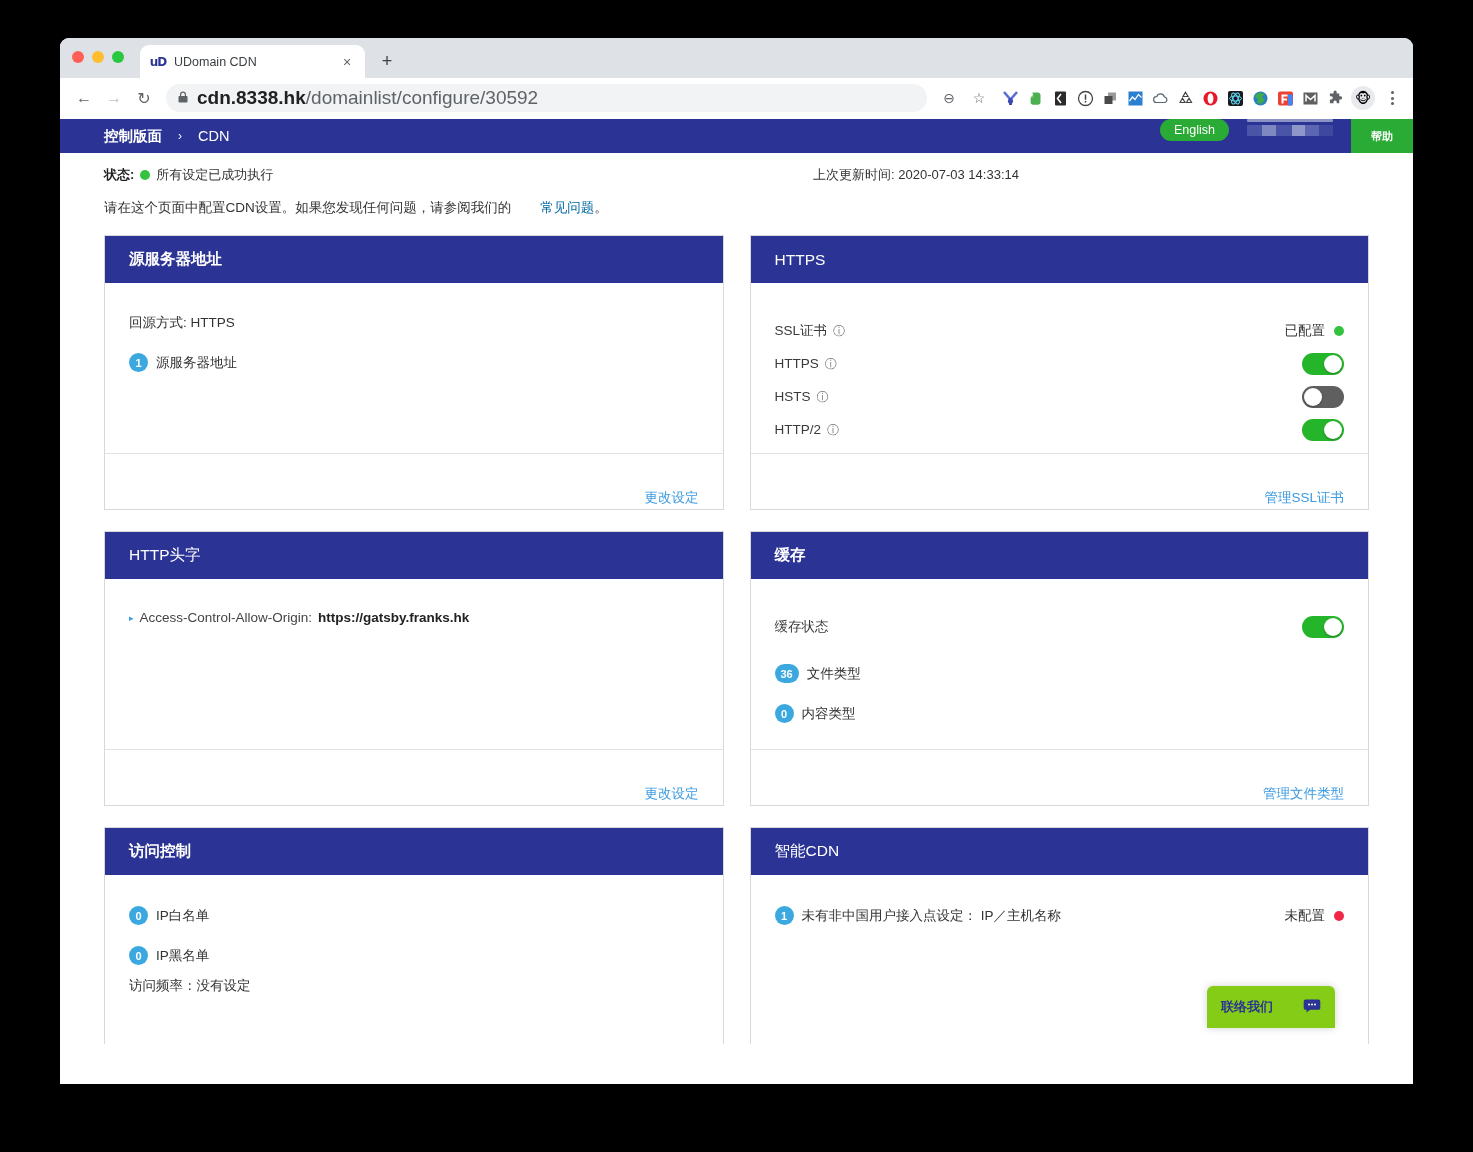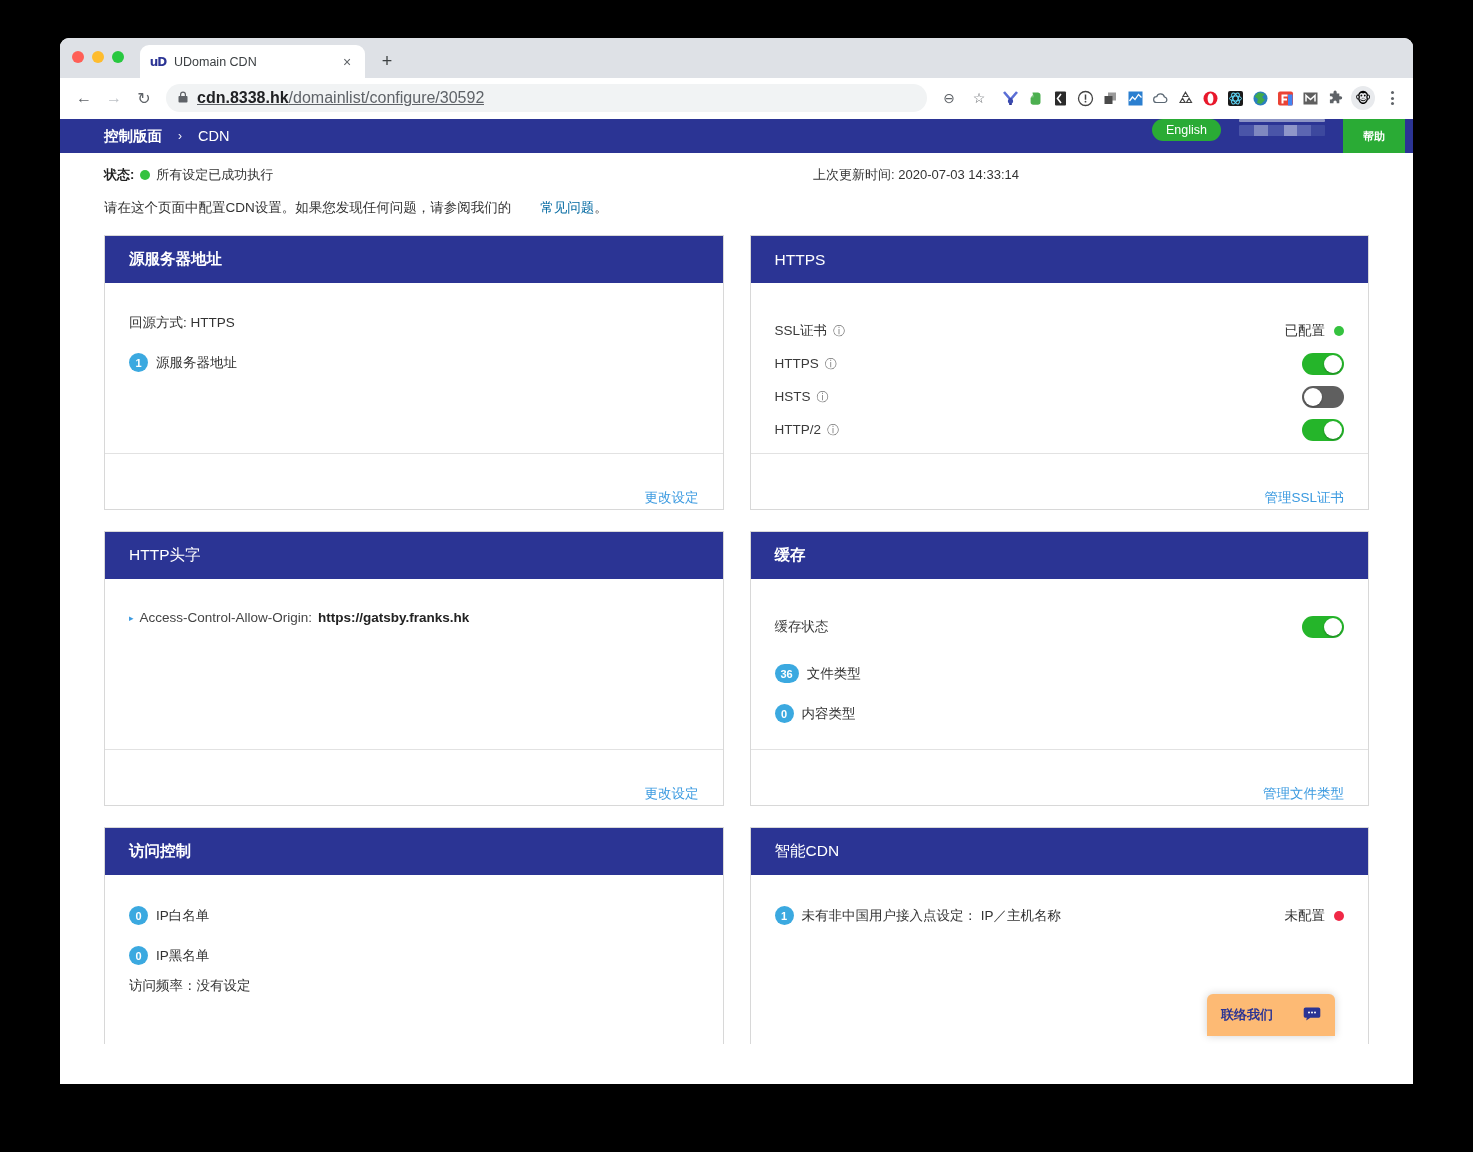--- a/index.html
+++ b/index.html
@@ -101,22 +101,22 @@
     background: #f1f3f4;
     border-radius: 14px;
     display: flex; align-items: center;
     padding: 0 12px;
     margin: 0 6px;
     gap: 9px;
     min-width: 0;
   }
   .omnibox .lock { font-size: 11px; color: #5f6368; }
   .omnibox .url {
-    font-size: 16px; color: #5f6368;
-    white-space: nowrap; overflow: hidden; text-decoration: underline;
+    font-size: 19px; color: #5f6368;
+    white-space: nowrap; overflow: hidden;
   }
   .omnibox .url b { color: #202124; font-weight: 700; }
   .omni-actions { display: flex; align-items: center; gap: 2px; }
   .omni-actions .navbtn { font-size: 14px; }
 
   .extbar { display: flex; align-items: center; gap: 3px; padding-left: 4px; }
   .ext {
     width: 22px; height: 22px;
     display: flex; align-items: center; justify-content: center;
     cursor: pointer;
@@ -138,21 +138,21 @@
   }
   .menubtn i { width: 3px; height: 3px; border-radius: 50%; background: #5f6368; display: block; }
 
   
   #app { background: #fff; height: 925px; overflow: hidden; position: relative; }
 
   .appbar {
     height: 34px;
     background: #2b3494;
     display: flex; align-items: center;
-    padding: 0 8px 0 44px;
+    padding: 0 0 0 44px;
     color: #fff;
   }
   .crumbs { display: flex; align-items: center; gap: 16px; font-size: 14.5px; }
   .crumb-root { font-weight: 700; cursor: pointer; }
   .crumb-sep { font-size: 12px; opacity: .95; }
   .crumb-leaf { font-weight: 400; cursor: pointer; }
   .appbar-right {
     margin-left: auto;
     display: flex; align-items: flex-start; gap: 0;
     height: 100%;
@@ -309,23 +309,23 @@
 
   .smartrow {
     display: flex; align-items: center;
     font-size: 13.5px; color: #333;
   }
   .smartrow .txt { display: flex; align-items: center; gap: 8px; }
 
   
   .chat-widget {
     position: absolute;
-    right: 78px; bottom: 8px;
+    right: 78px; bottom: 16px;
     width: 128px; height: 42px;
-    background: #fdba74;
+    background: #84cc16;
     border-radius: 6px 6px 0 0;
     box-shadow: 0 0 9px rgba(0,0,0,0.18);
     display: flex; align-items: center;
     padding: 0 14px;
     cursor: pointer;
     z-index: 5;
   }
   .chat-widget .label {
     font-size: 13px; color: #2b3494; font-weight: 700;
   }

